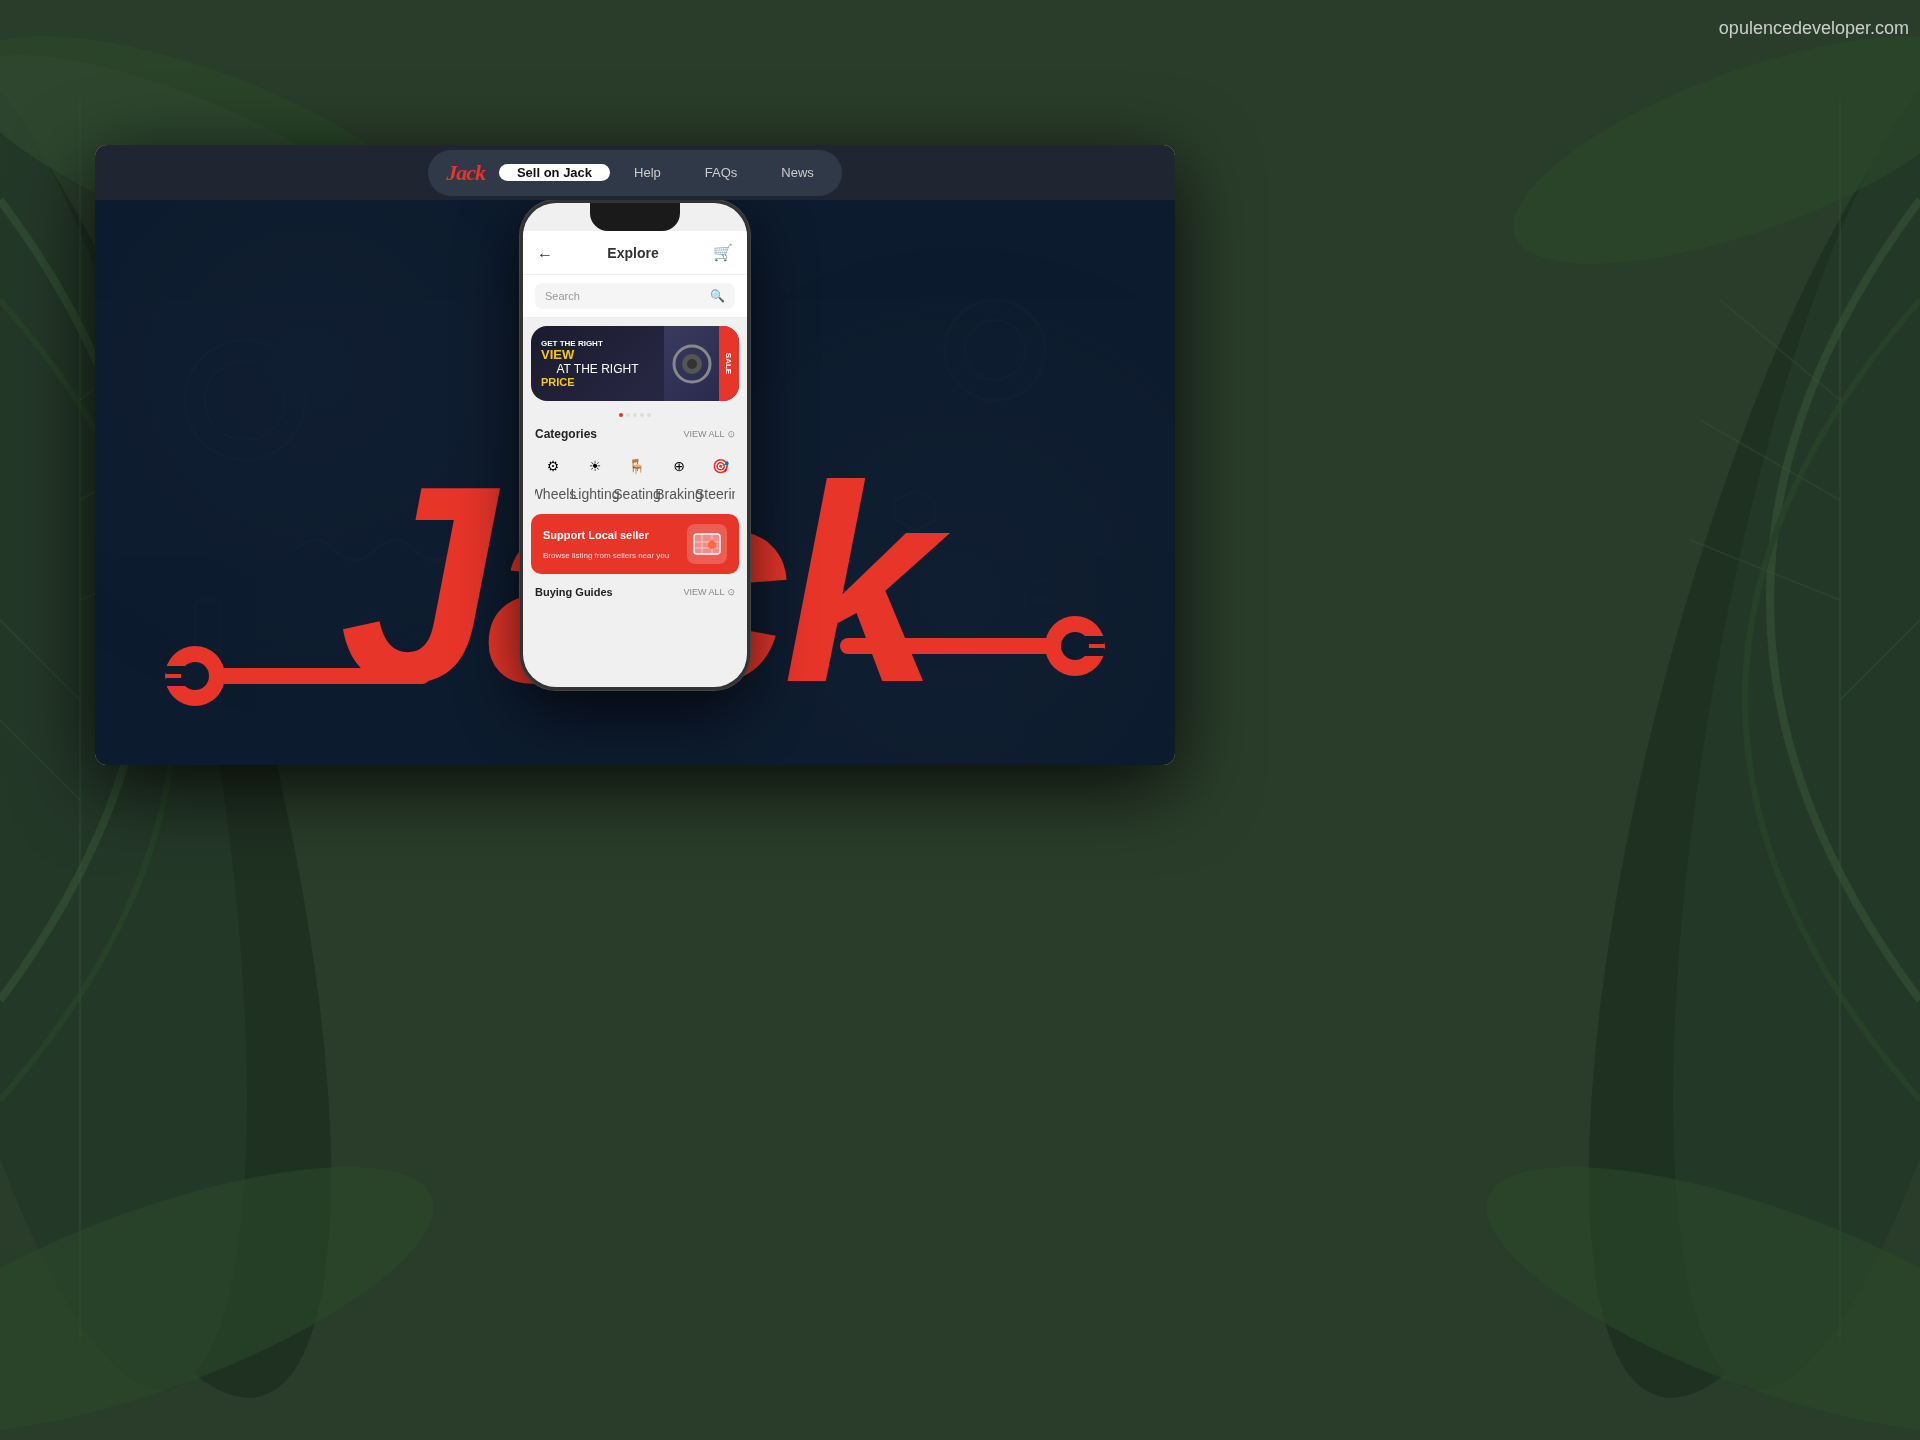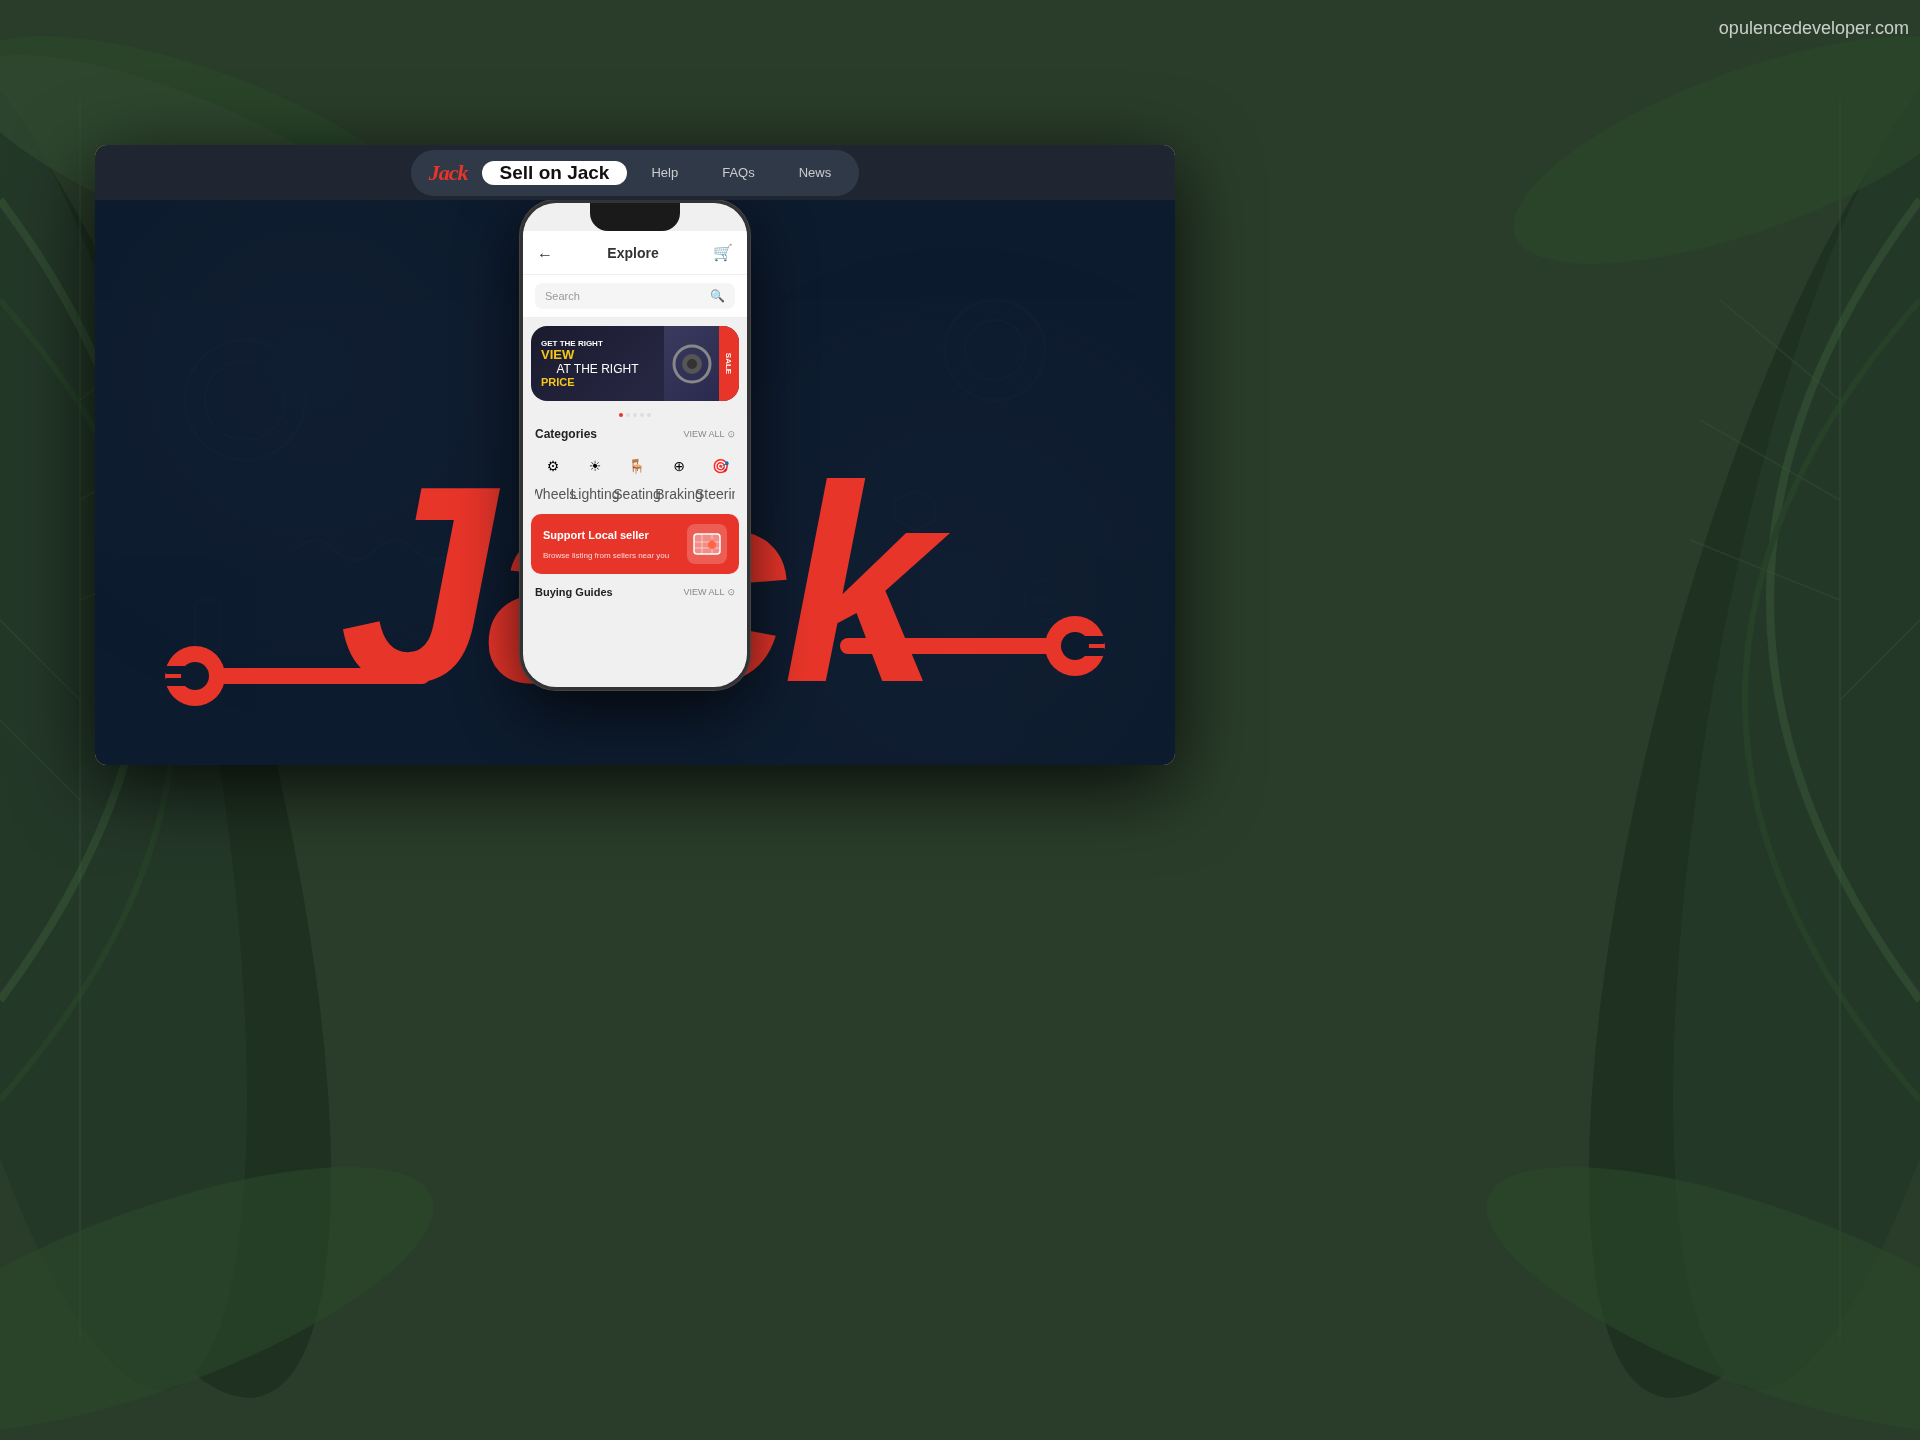--- a/index.html
+++ b/index.html
@@ -57,21 +57,21 @@
       letter-spacing: -1px;
       font-family: Georgia, serif;
     }
 
     .nav-btn-sell {
       background: white;
       color: #111;
       border: none;
       border-radius: 20px;
       padding: 1px 18px;
-      font-size: 19px;
+      font-size: 13px;
       font-weight: 600;
       cursor: pointer;
     }
 
     .nav-link {
       color: #ccc;
       font-size: 13px;
       padding: 7px 20px;
       text-decoration: none;
       cursor: pointer;

